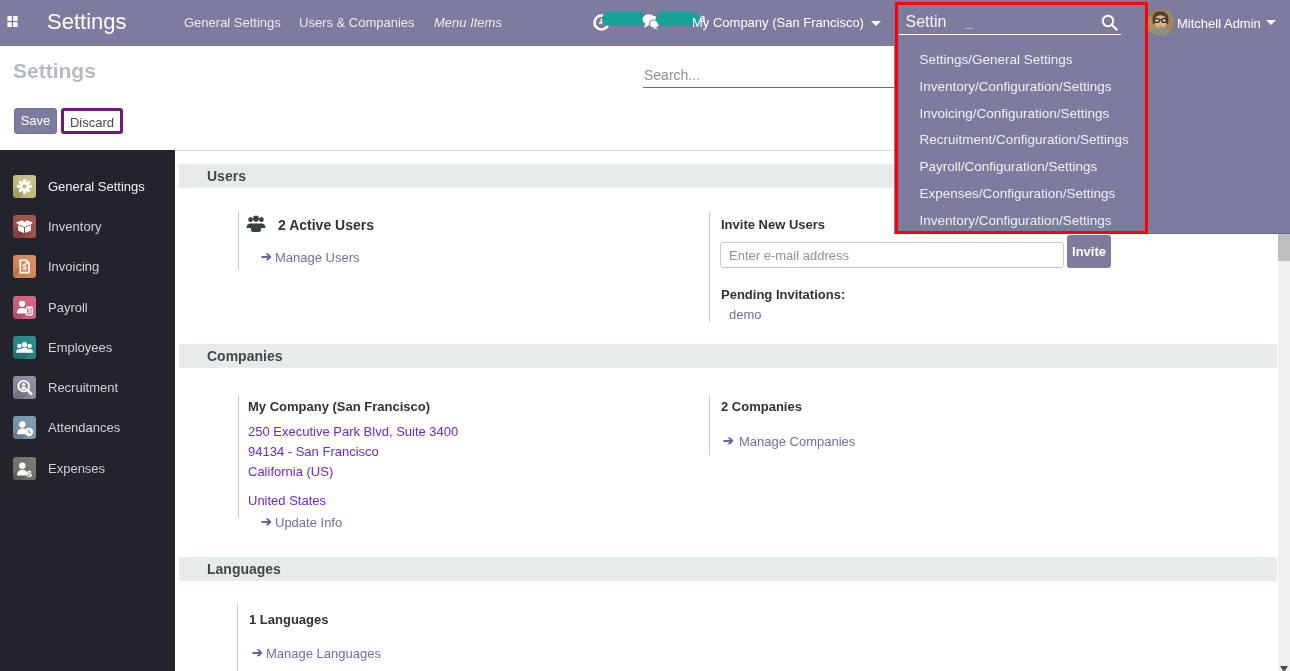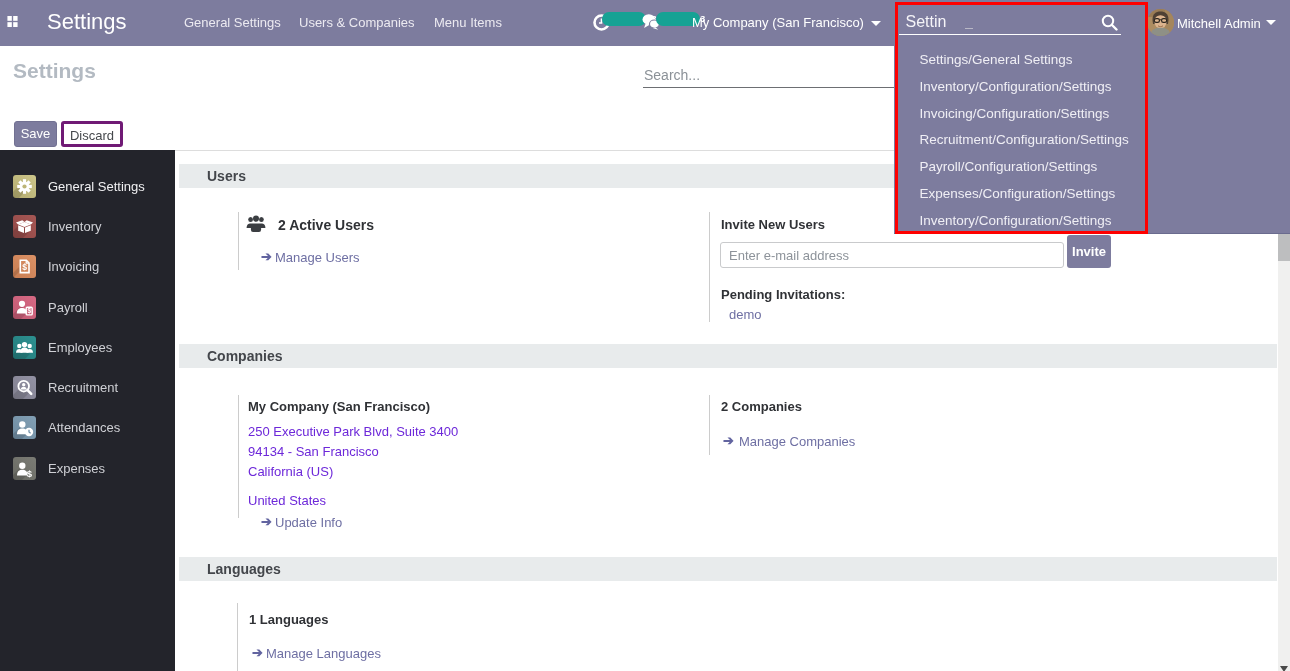--- a/index.html
+++ b/index.html
@@ -13,21 +13,21 @@
 
   
   #clockicon { position:absolute; left:593px; top:14px; }
   .badge { position:absolute; top:12px; height:14px; border-radius:7px; background:#16a294; color:#fff; font-size:9.5px; font-weight:bold; text-align:center; line-height:14px;padding-left:44px; }
   #chaticon { position:absolute; left:642px; top:14px; }
   #companymenu { position:absolute; left:692px; top:15px; font-size:13px; color:#fff; }
 
   
   #band { position:absolute; left:0; top:46px; width:1290px; height:105px; background:#fff; border-bottom:1px solid #ddd; }
   #h1set { position:absolute; left:13px; top:13px; font-size:21px; font-weight:bold; color:#b3bac2; }
-  .btn { position:absolute; top:62px; height:26px; font-size:13px; border-radius:3px; text-align:center;margin-top:13px; }
+  .btn { position:absolute; top:62px; height:26px; font-size:13px; border-radius:3px; text-align:center; }
   #btnsave { left:14px; width:43px; background:#7d7c9e; color:#fff; border:1px solid #727192; line-height:24px; }
   #btndiscard { left:61px; width:62px; background:#fff; color:#45484c; border:3px solid #701a75; line-height:24px; }
   #searchph { position:absolute; left:644px; top:21px; font-size:14px; color:#8b9197; }
   #searchline { position:absolute; left:643px; top:41px; width:492px; height:1px; background:#6d6f73; }
 
   
   #sidebar { position:absolute; left:0; top:150px; width:175px; height:521px; background:#23242b; }
   .srow { position:absolute; left:0; width:175px; height:23px; }
   .srow svg { position:absolute; left:13px; top:0; }
   .srow .lbl { position:absolute; left:48px; top:4px; font-size:13px; color:#cfd0d5; }
@@ -71,21 +71,21 @@
 <div id="navbar">
   <svg id="appsicon" width="12" height="13" viewBox="0 0 12 13">
       <rect x="0" y="0" width="5.2" height="5.7" fill="#fff"></rect>
       <rect x="6.8" y="0" width="5.2" height="5.7" fill="#fff"></rect>
       <rect x="0" y="7.3" width="5.2" height="5.7" fill="#fff"></rect>
       <rect x="6.8" y="7.3" width="5.2" height="5.7" fill="#fff"></rect>
     </svg>
   <div id="navtitle">Settings</div>
   <div class="navmenu" style="left:184px;">General Settings</div>
   <div class="navmenu" style="left:299px;">Users &amp; Companies</div>
-  <div class="navmenu" style="left:434px;">Menu Items</div>
+  <div class="navmenu" style="left:434px;font-style:italic;">Menu Items</div>
 
   <svg id="clockicon" width="17" height="17" viewBox="0 0 17 17">
       <circle cx="8.5" cy="8.5" r="7" fill="none" stroke="#fff" stroke-width="2.6"></circle>
       <path d="M8.5 4.5 L8.5 9 L6 9" fill="none" stroke="#fff" stroke-width="1.6"></path>
     </svg>
   <div class="badge" style="left:602px; width:21px;">18</div>
   <svg id="chaticon" width="18" height="16" viewBox="0 0 18 16">
       <ellipse cx="6.8" cy="5.4" rx="6.3" ry="5.2" fill="#fff"></ellipse>
       <path d="M3.6 9.4 L2.1 14 L8 10.6 Z" fill="#fff"></path>
       <ellipse cx="12.4" cy="10" rx="4.9" ry="4" fill="#fff" stroke="#7d7c9e" stroke-width="1.1"></ellipse>

